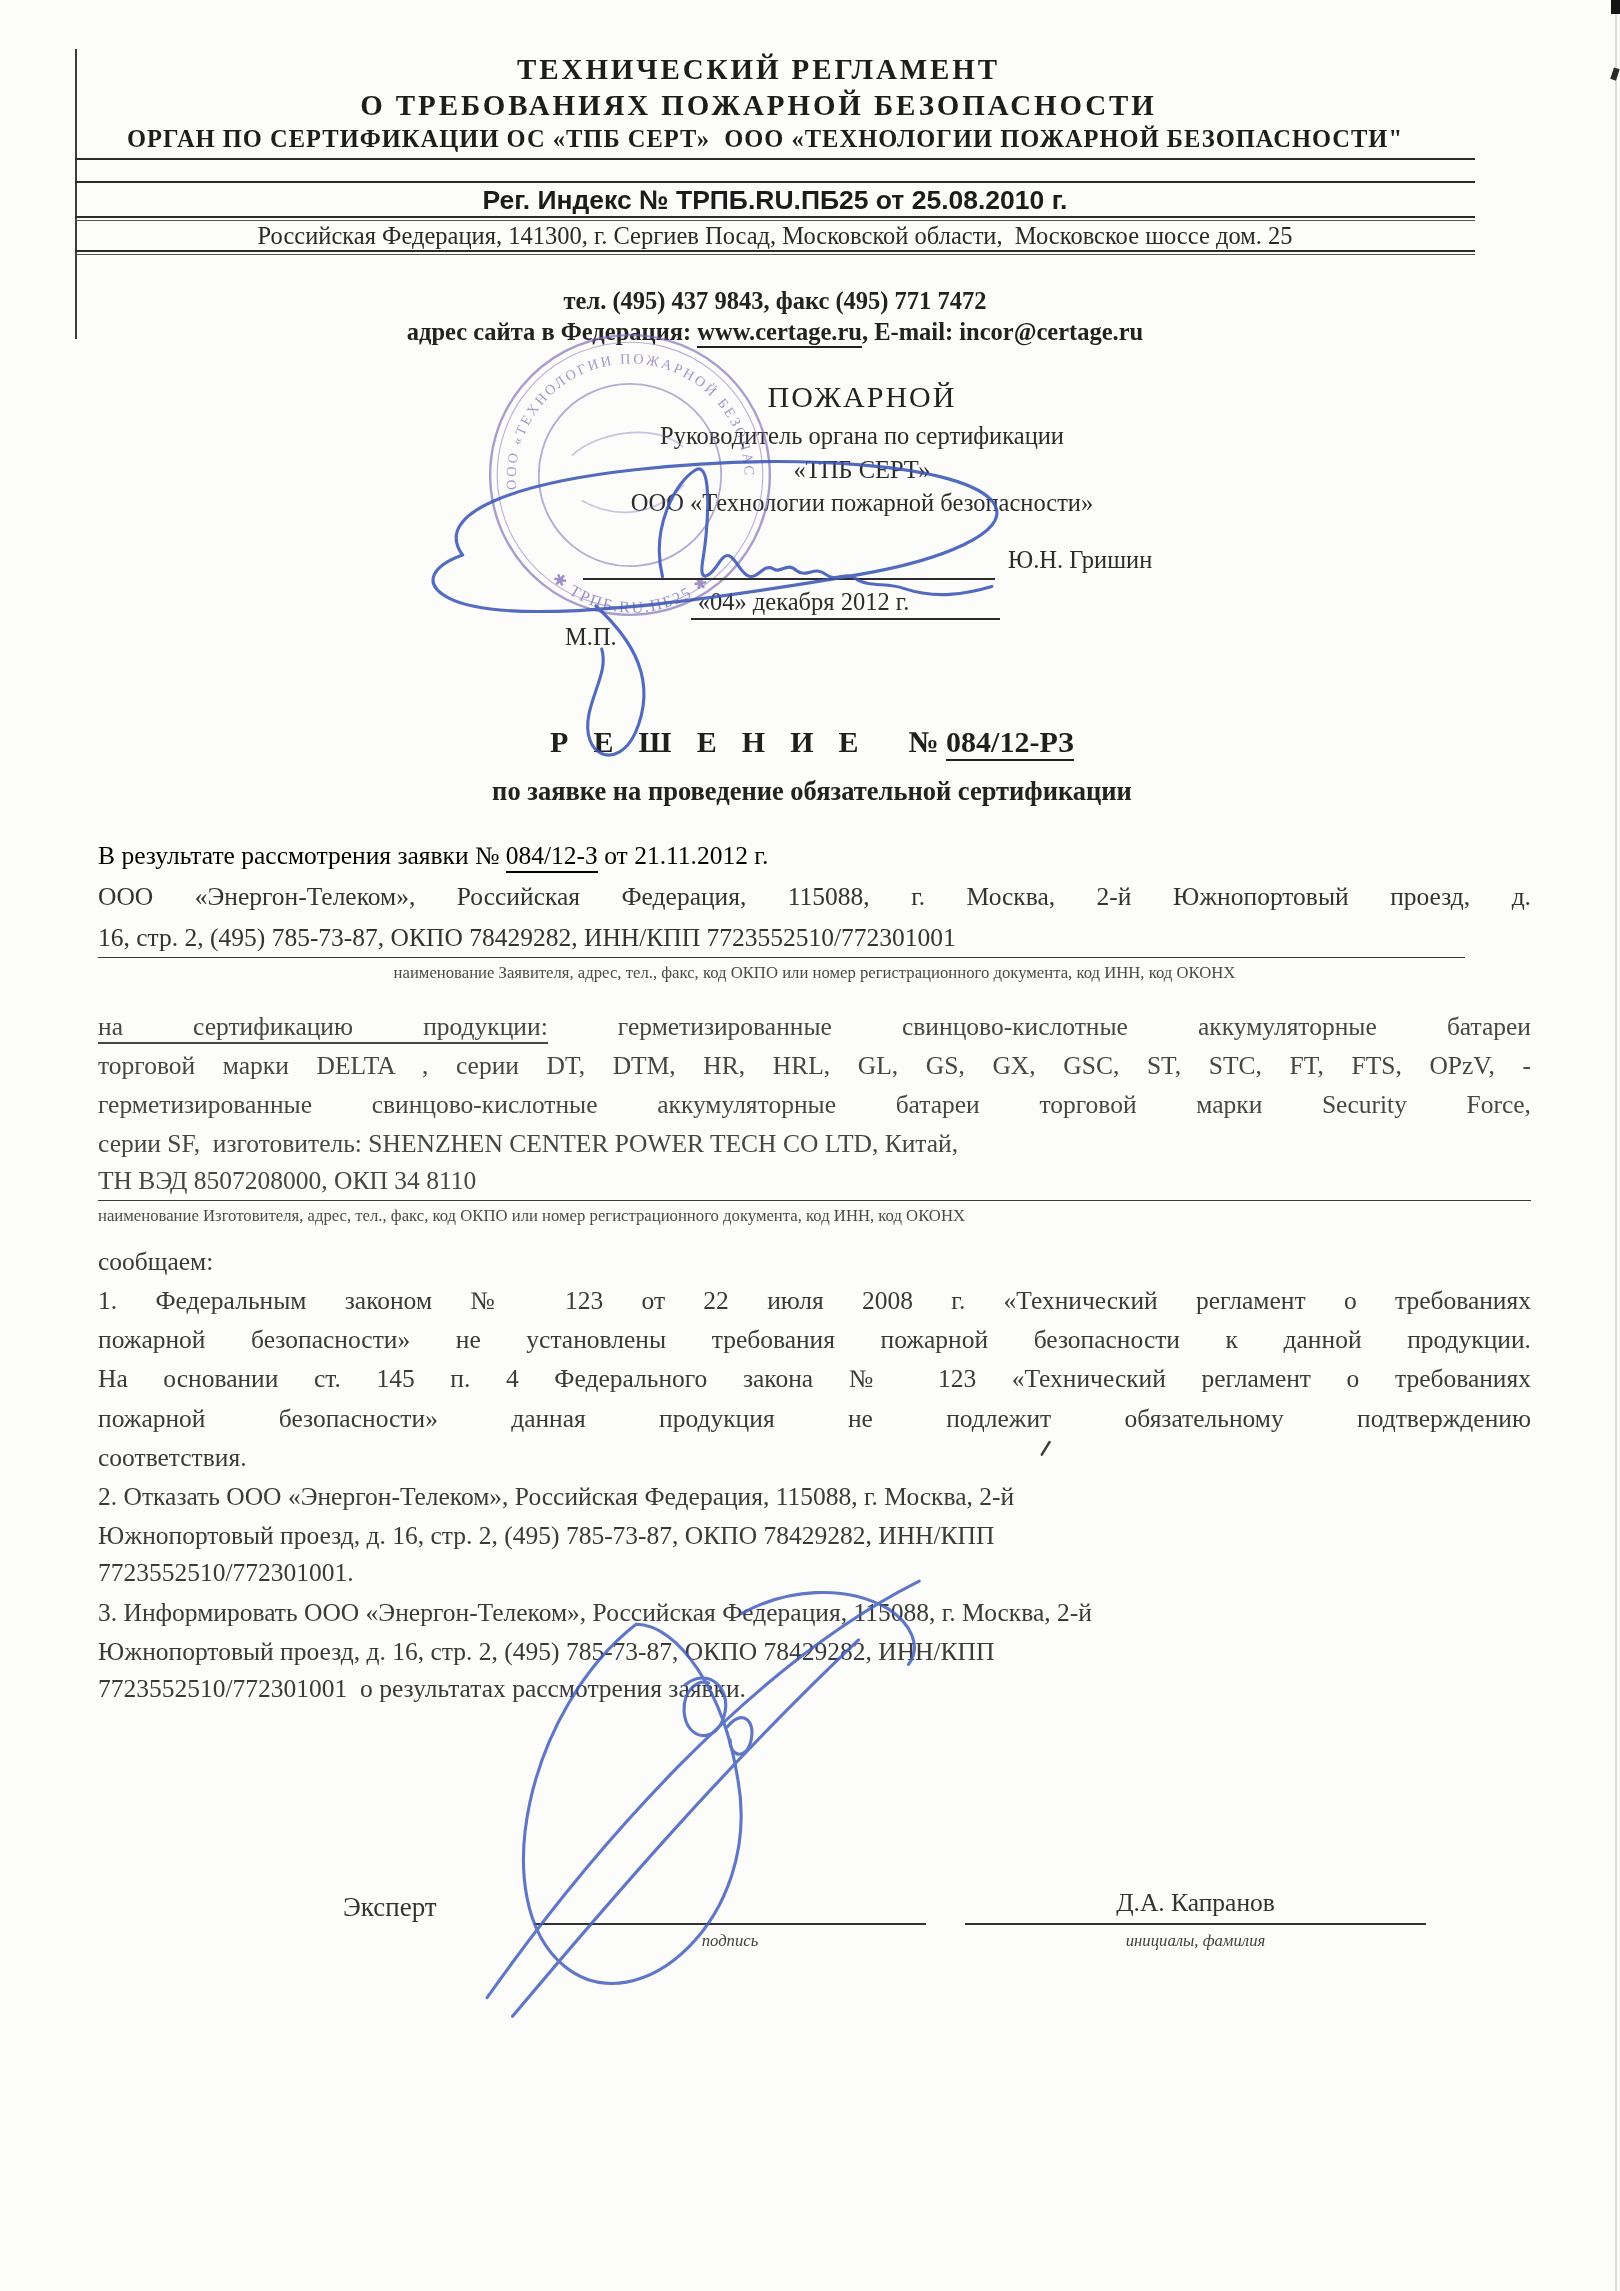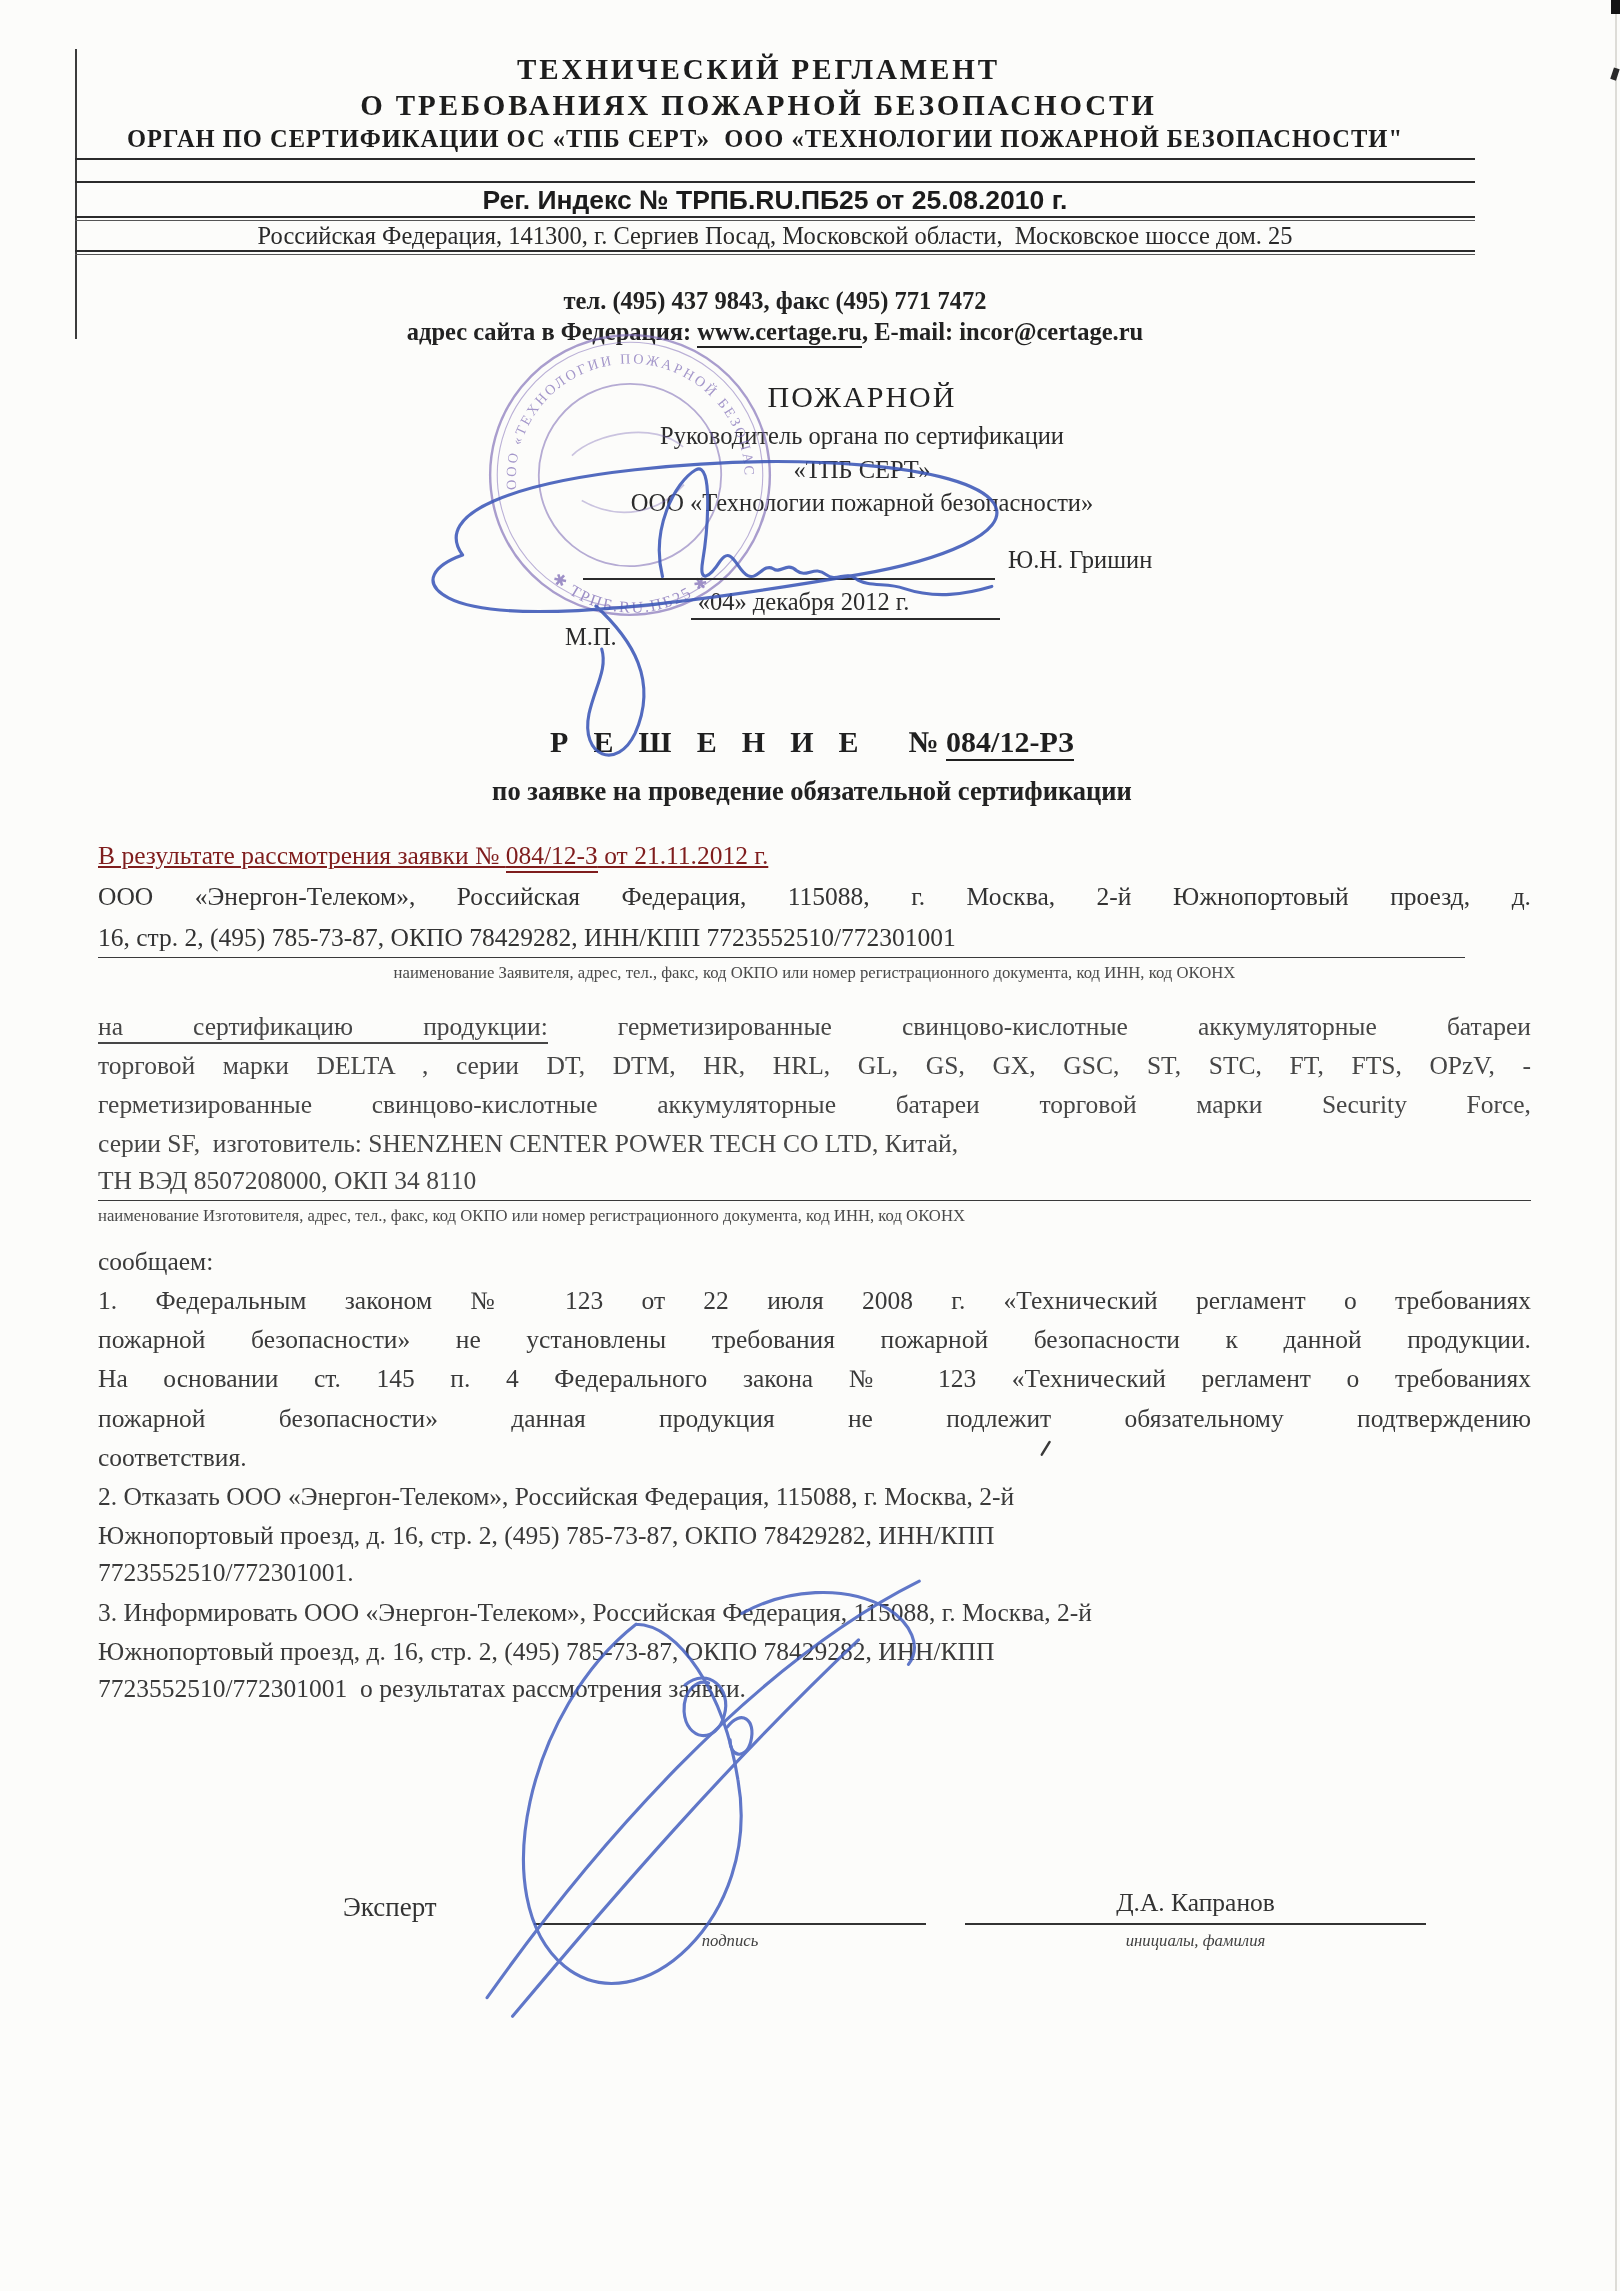--- a/index.html
+++ b/index.html
@@ -83,21 +83,21 @@
   <div class="rule" style="left:583px;top:578px;width:412px;"></div>
   <div class="abs ctr app" style="left:637px;width:333px;top:588px;">«04» декабря 2012 г.</div>
   <div class="rule" style="left:691px;top:618px;width:309px;"></div>
   <div class="abs app" style="left:565px;top:623px;">М.П.</div>
 
   <div class="abs ctr" style="left:93px;width:1438px;top:725px;font-size:30px;font-weight:bold;color:#1f1f1f;">
     <span style="letter-spacing:8.8px;">Р Е Ш Е Н И Е</span><span style="display:inline-block;width:41px;"></span><span>№ </span><span class="u">084/12-РЗ</span>
   </div>
   <div class="abs ctr" style="left:93px;width:1438px;top:776px;font-size:26.5px;font-weight:bold;color:#222;">по заявке на проведение обязательной сертификации</div>
 
-  <div class="bodyline" style="top:841px;color:#7f1d1d;text-decoration:underline;"><span>В результате рассмотрения заявки № </span><span class="u">084/12-З</span><span> от 21.11.2012 г.</span></div>
+  <div class="bodyline" style="top:841px;color:#000000;"><span>В результате рассмотрения заявки № </span><span class="u">084/12-З</span><span> от 21.11.2012 г.</span></div>
   <div class="bodyline just" style="top:882px;color:#333;">ООО «Энергон-Телеком», Российская Федерация, 115088, г. Москва, 2-й Южнопортовый проезд, д.</div>
   <div class="bodyline" style="top:923px;color:#333;">16, стр. 2, (495) 785-73-87, ОКПО 78429282, ИНН/КПП 7723552510/772301001</div>
   <div class="rule thin" style="left:98px;top:957px;width:1367px;background:#3a3a3a;"></div>
   <div class="caption ctr" style="top:963px;">наименование Заявителя, адрес, тел., факс, код ОКПО или номер регистрационного документа, код ИНН, код ОКОНХ</div>
 
   <div class="bodyline just softer" style="top:1012px;"><span class="u">на сертификацию продукции:</span><span> герметизированные свинцово-кислотные аккумуляторные батареи</span></div>
   <div class="bodyline just softer" style="top:1051px;">торговой марки DELTA , серии DT, DTM, HR, HRL, GL, GS, GX, GSC, ST, STC, FT, FTS, OPzV, -</div>
   <div class="bodyline just softer" style="top:1090px;">герметизированные свинцово-кислотные аккумуляторные батареи торговой марки Security Force,</div>
   <div class="bodyline softer" style="top:1129px;">серии SF,  изготовитель: SHENZHEN CENTER POWER TECH CO LTD, Китай,</div>
   <div class="bodyline softer" style="top:1166px;">ТН ВЭД 8507208000, ОКП 34 8110</div>

